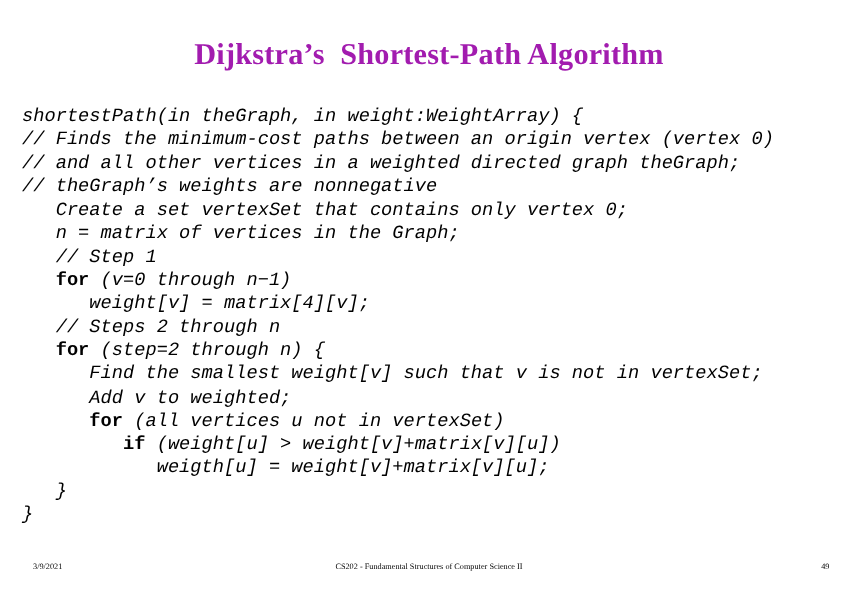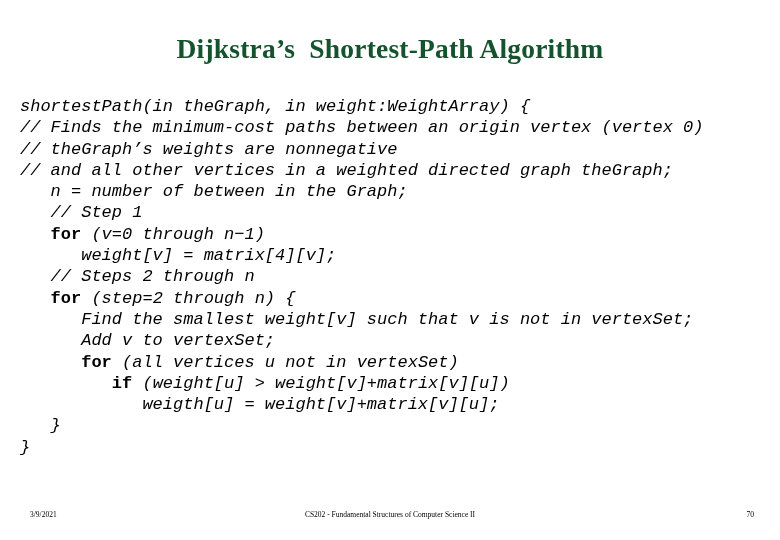--- a/index.html
+++ b/index.html
@@ -25,21 +25,21 @@
     left: 0;
     top: 34px;
     width: 780px;
     text-align: center;
     font-family: "Liberation Serif", "DejaVu Serif", serif;
     font-weight: bold;
     font-size: 27.5px;
     letter-spacing: 0.2px;
     line-height: 1.1;
     white-space: pre;
-    color: #14532d;
+    color: #a21caf;
   }
   #code-block {
     position: absolute;
     left: 20px;
     top: 96px;
     width: 752px;
     font-family: "Liberation Mono", "DejaVu Sans Mono", monospace;
     font-size: 17px;
     line-height: 21.3px;
     color: #000000;
@@ -76,36 +76,37 @@
 </head>
 <body>
 
 <div id="slide">
 
   <div id="slide-title">Dijkstra’s  Shortest-Path Algorithm</div>
 
   <div id="code-block">
       <div class="code-line"><span>shortestPath(in theGraph, in weight:WeightArray) {</span></div>
       <div class="code-line"><span>// Finds the minimum-cost paths between an origin vertex (vertex 0)</span></div>
+      <div class="code-line"><span>// and all other vertices in a weighted directed graph theGraph;</span></div>
       <div class="code-line"><span>// theGraph’s weights are nonnegative</span></div>
-      <div class="code-line"><span>// and all other vertices in a weighted directed graph theGraph;</span></div>
-      <div class="code-line"><span>   n = number of between in the Graph;</span></div>
+      <div class="code-line"><span>   Create a set vertexSet that contains only vertex 0;</span></div>
+      <div class="code-line"><span>   n = matrix of vertices in the Graph;</span></div>
       <div class="code-line"><span>   // Step 1</span></div>
       <div class="code-line"><span>   </span><span class="kw">for</span><span> (v=0 through n−1)</span></div>
       <div class="code-line"><span>      weight[v] = matrix[4][v];</span></div>
       <div class="code-line"><span>   // Steps 2 through n</span></div>
       <div class="code-line"><span>   </span><span class="kw">for</span><span> (step=2 through n) {</span></div>
       <div class="code-line"><span>      Find the smallest weight[v] such that v is not in vertexSet;</span></div>
-      <div class="code-line"><span>      Add v to vertexSet;</span></div>
+      <div class="code-line"><span>      Add v to weighted;</span></div>
       <div class="code-line"><span>      </span><span class="kw">for</span><span> (all vertices u not in vertexSet)</span></div>
       <div class="code-line"><span>         </span><span class="kw">if</span><span> (weight[u] &gt; weight[v]+matrix[v][u])</span></div>
       <div class="code-line"><span>            weigth[u] = weight[v]+matrix[v][u];</span></div>
       <div class="code-line"><span>   }</span></div>
       <div class="code-line"><span>}</span></div>
     </div>
 
   <div id="footer">
     <div class="footer-text" id="footer-date">3/9/2021</div>
     <div class="footer-text" id="footer-center">CS202 - Fundamental Structures of Computer Science II</div>
-    <div class="footer-text" id="footer-page">70</div>
+    <div class="footer-text" id="footer-page">49</div>
   </div>
 
 </div>
 
 </body></html>

